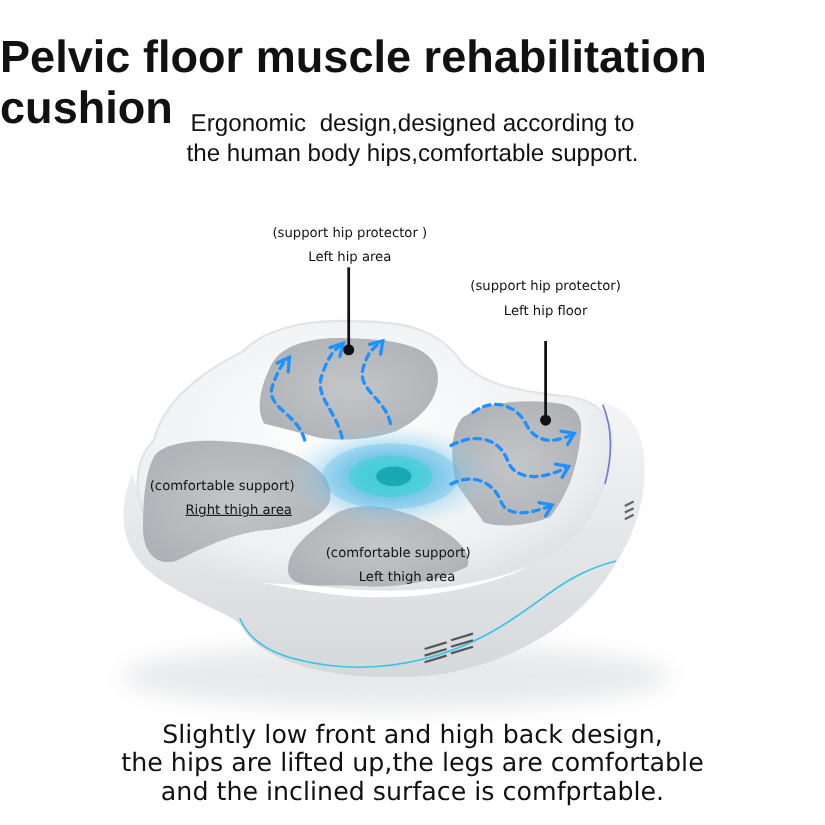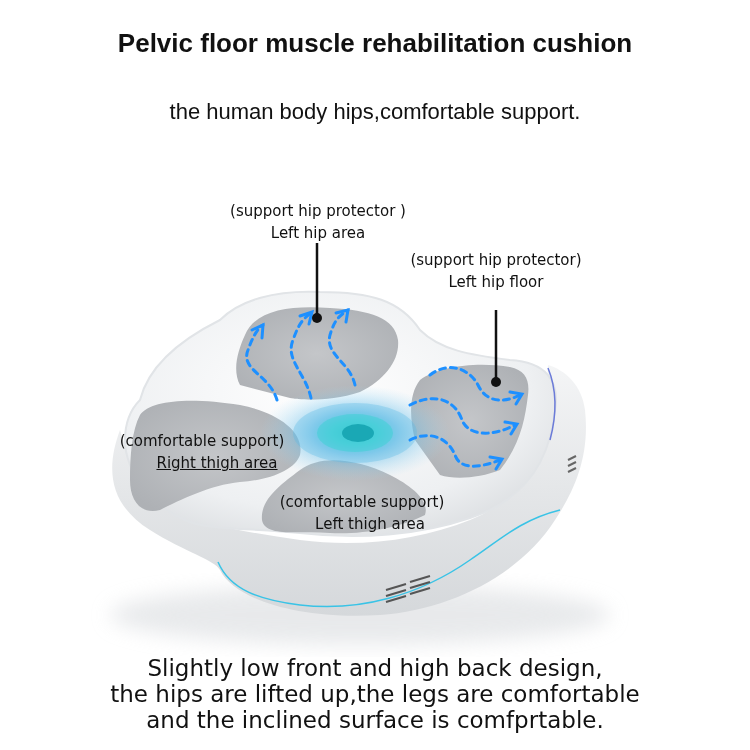--- a/index.html
+++ b/index.html
@@ -1,28 +1,29 @@
 <!DOCTYPE html>
 <html><head>
 <meta charset="utf-8">
 <style>
   html, body { margin: 0; padding: 0; }
   body { width: 750px; height: 750px; background: #ffffff; position: relative; overflow: hidden; font-family: "DejaVu Sans", sans-serif; color: #111; }
-  .title { position: absolute; top: 28px; left: 0; width: 750px; text-align: center; font-family: "Liberation Sans", sans-serif; font-weight: bold; font-size: 26px; letter-spacing: 0px; color: #111; }
+  .title { position: absolute; top: 28px; left: 0; width: 750px; text-align: left; font-family: "Liberation Sans", sans-serif; font-weight: bold; font-size: 41px; letter-spacing: 0px; color: #111; }
   .subtitle { position: absolute; top: 98px; left: 0; width: 750px; text-align: center; font-family: "Liberation Sans", sans-serif; font-size: 22px; line-height: 27px; color: #111; }
   .subtitle div { white-space: pre; }
   .art { position: absolute; left: 0; top: 0; }
-  .label { position: absolute; text-align: center; font-size: 15px; line-height: 22px; color: #111; white-space: nowrap; }
+  .label { position: absolute; text-align: center; font-size: 12px; line-height: 22px; color: #111; white-space: nowrap; }
   .footer { position: absolute; top: 655px; left: 0; width: 750px; text-align: center; font-size: 23px; line-height: 26px; color: #111; }
 </style>
 </head>
 <body>
 
 <div class="title">Pelvic floor muscle rehabilitation cushion</div>
 <div class="subtitle">
+  <div>Ergonomic  design,designed according to</div>
   <div>the human body hips,comfortable support.</div>
 </div>
 
 <svg class="art" width="750" height="750" viewBox="0 0 750 750">
   <defs>
     <radialGradient id="bodyG" cx="45%" cy="40%" r="70%">
       <stop offset="0%" stop-color="#ffffff"></stop>
       <stop offset="70%" stop-color="#eef0f2"></stop>
       <stop offset="100%" stop-color="#d8dbde"></stop>
     </radialGradient>

